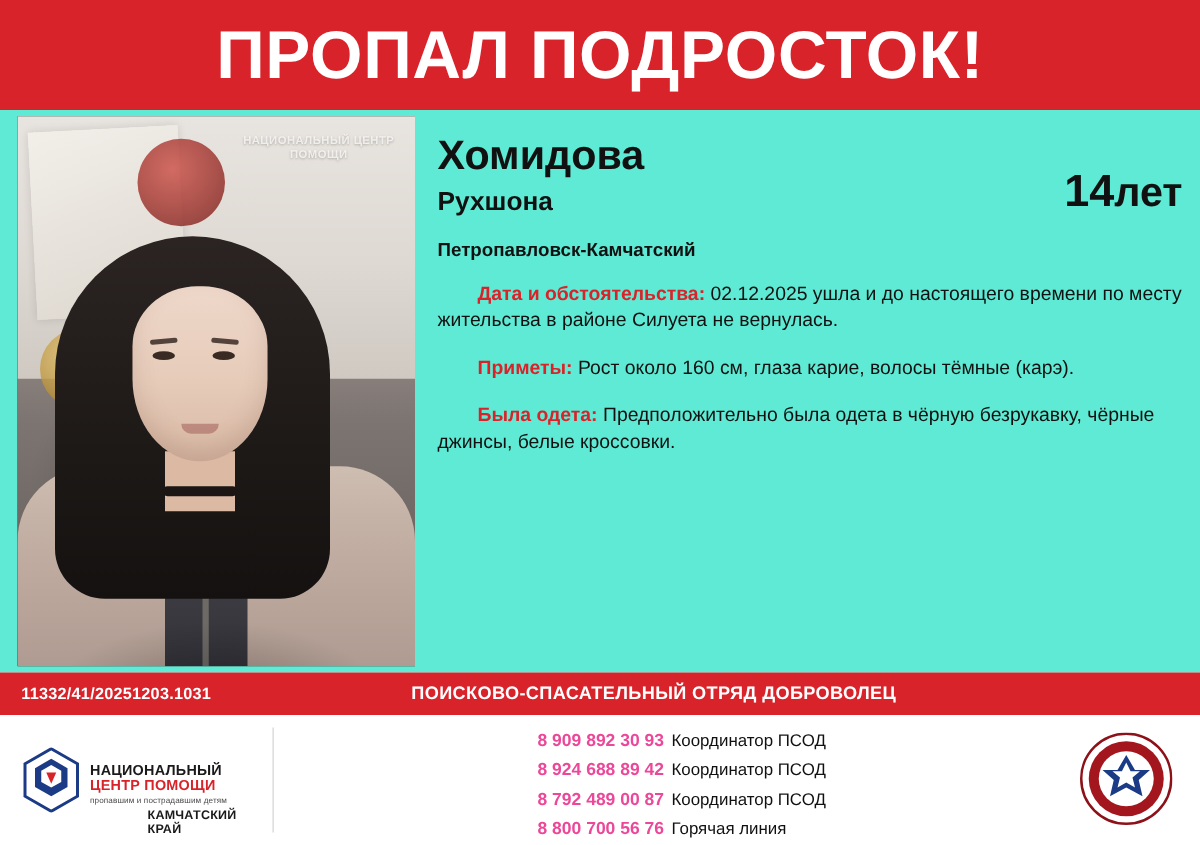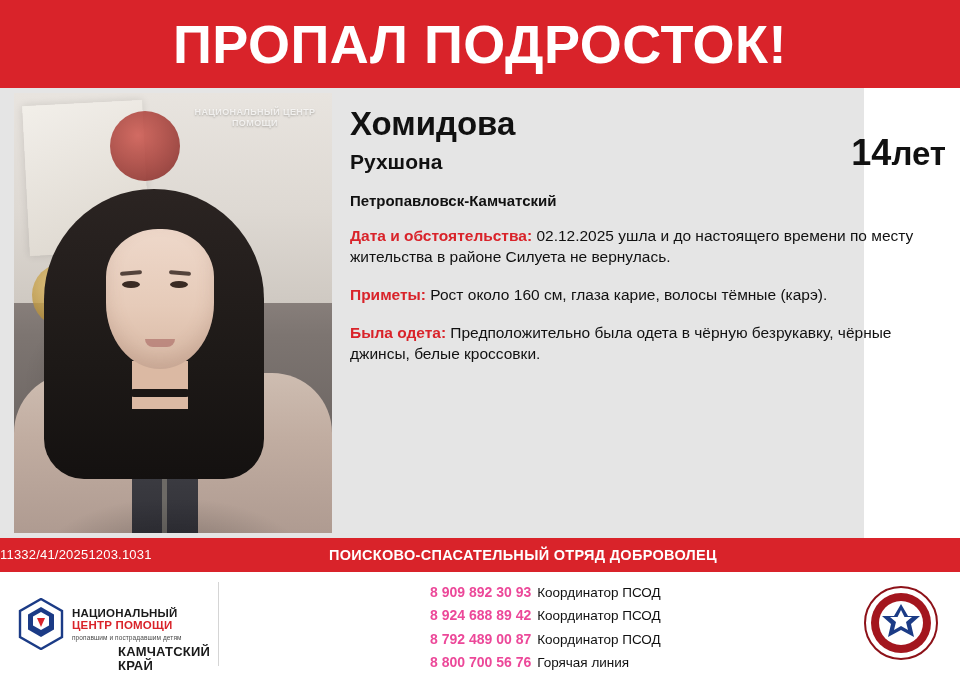--- a/index.html
+++ b/index.html
@@ -39,23 +39,23 @@
     font-weight: bold;
     letter-spacing: 0.5px;
     line-height: 1;
     white-space: nowrap;
   }
   
   .body-area {
     position: absolute;
     top: 88px;
     left: 0;
-    width: 864px;
+    width: 960px;
     height: 450px;
-    background: #e5e5e5;
+    background: #5eead4;
   }
   
   .photo-frame {
     position: absolute;
     top: 5px;
     left: 14px;
     width: 318px;
     height: 440px;
     overflow: hidden;
     background: #3a3431;
@@ -254,37 +254,38 @@
   .age .num { font-size: 36px; }
   .para {
     margin-top: 17px;
     font-size: 15.5px;
     line-height: 1.35;
     color: #111;
   }
   .para .lbl {
     color: #d9232a;
     font-weight: bold;
+    margin-left: 32px;
   }
   
   .red-strip {
     position: absolute;
     top: 538px;
     left: 0;
     width: 960px;
     height: 34px;
     background: #d9232a;
     color: #ffffff;
   }
   .case-no {
     position: absolute;
-    left: 0;
+    left: 17px;
     top: 9px;
     font-size: 13px;
-    font-weight: normal;
+    font-weight: bold;
     letter-spacing: 0.2px;
     text-align: center;
   }
   .squad-name {
     position: absolute;
     left: 0;
     right: 0;
     top: 9px;
     text-align: center;
     font-size: 14.5px;
@@ -342,21 +343,21 @@
     color: #d9232a;
     letter-spacing: 0.2px;
   }
   .ncp-t3 {
     font-size: 6.5px;
     color: #4a4a4a;
     margin-top: 3px;
     letter-spacing: 0.1px;
   }
   .ncp-t4 {
-    font-size: 13px;
+    font-size: 10px;
     font-weight: bold;
     color: #1a1a1a;
     margin-top: 4px;
     letter-spacing: 0.2px;
     padding-left: 46px;
   }
   
   .phones {
     position: absolute;
     left: 236px;

